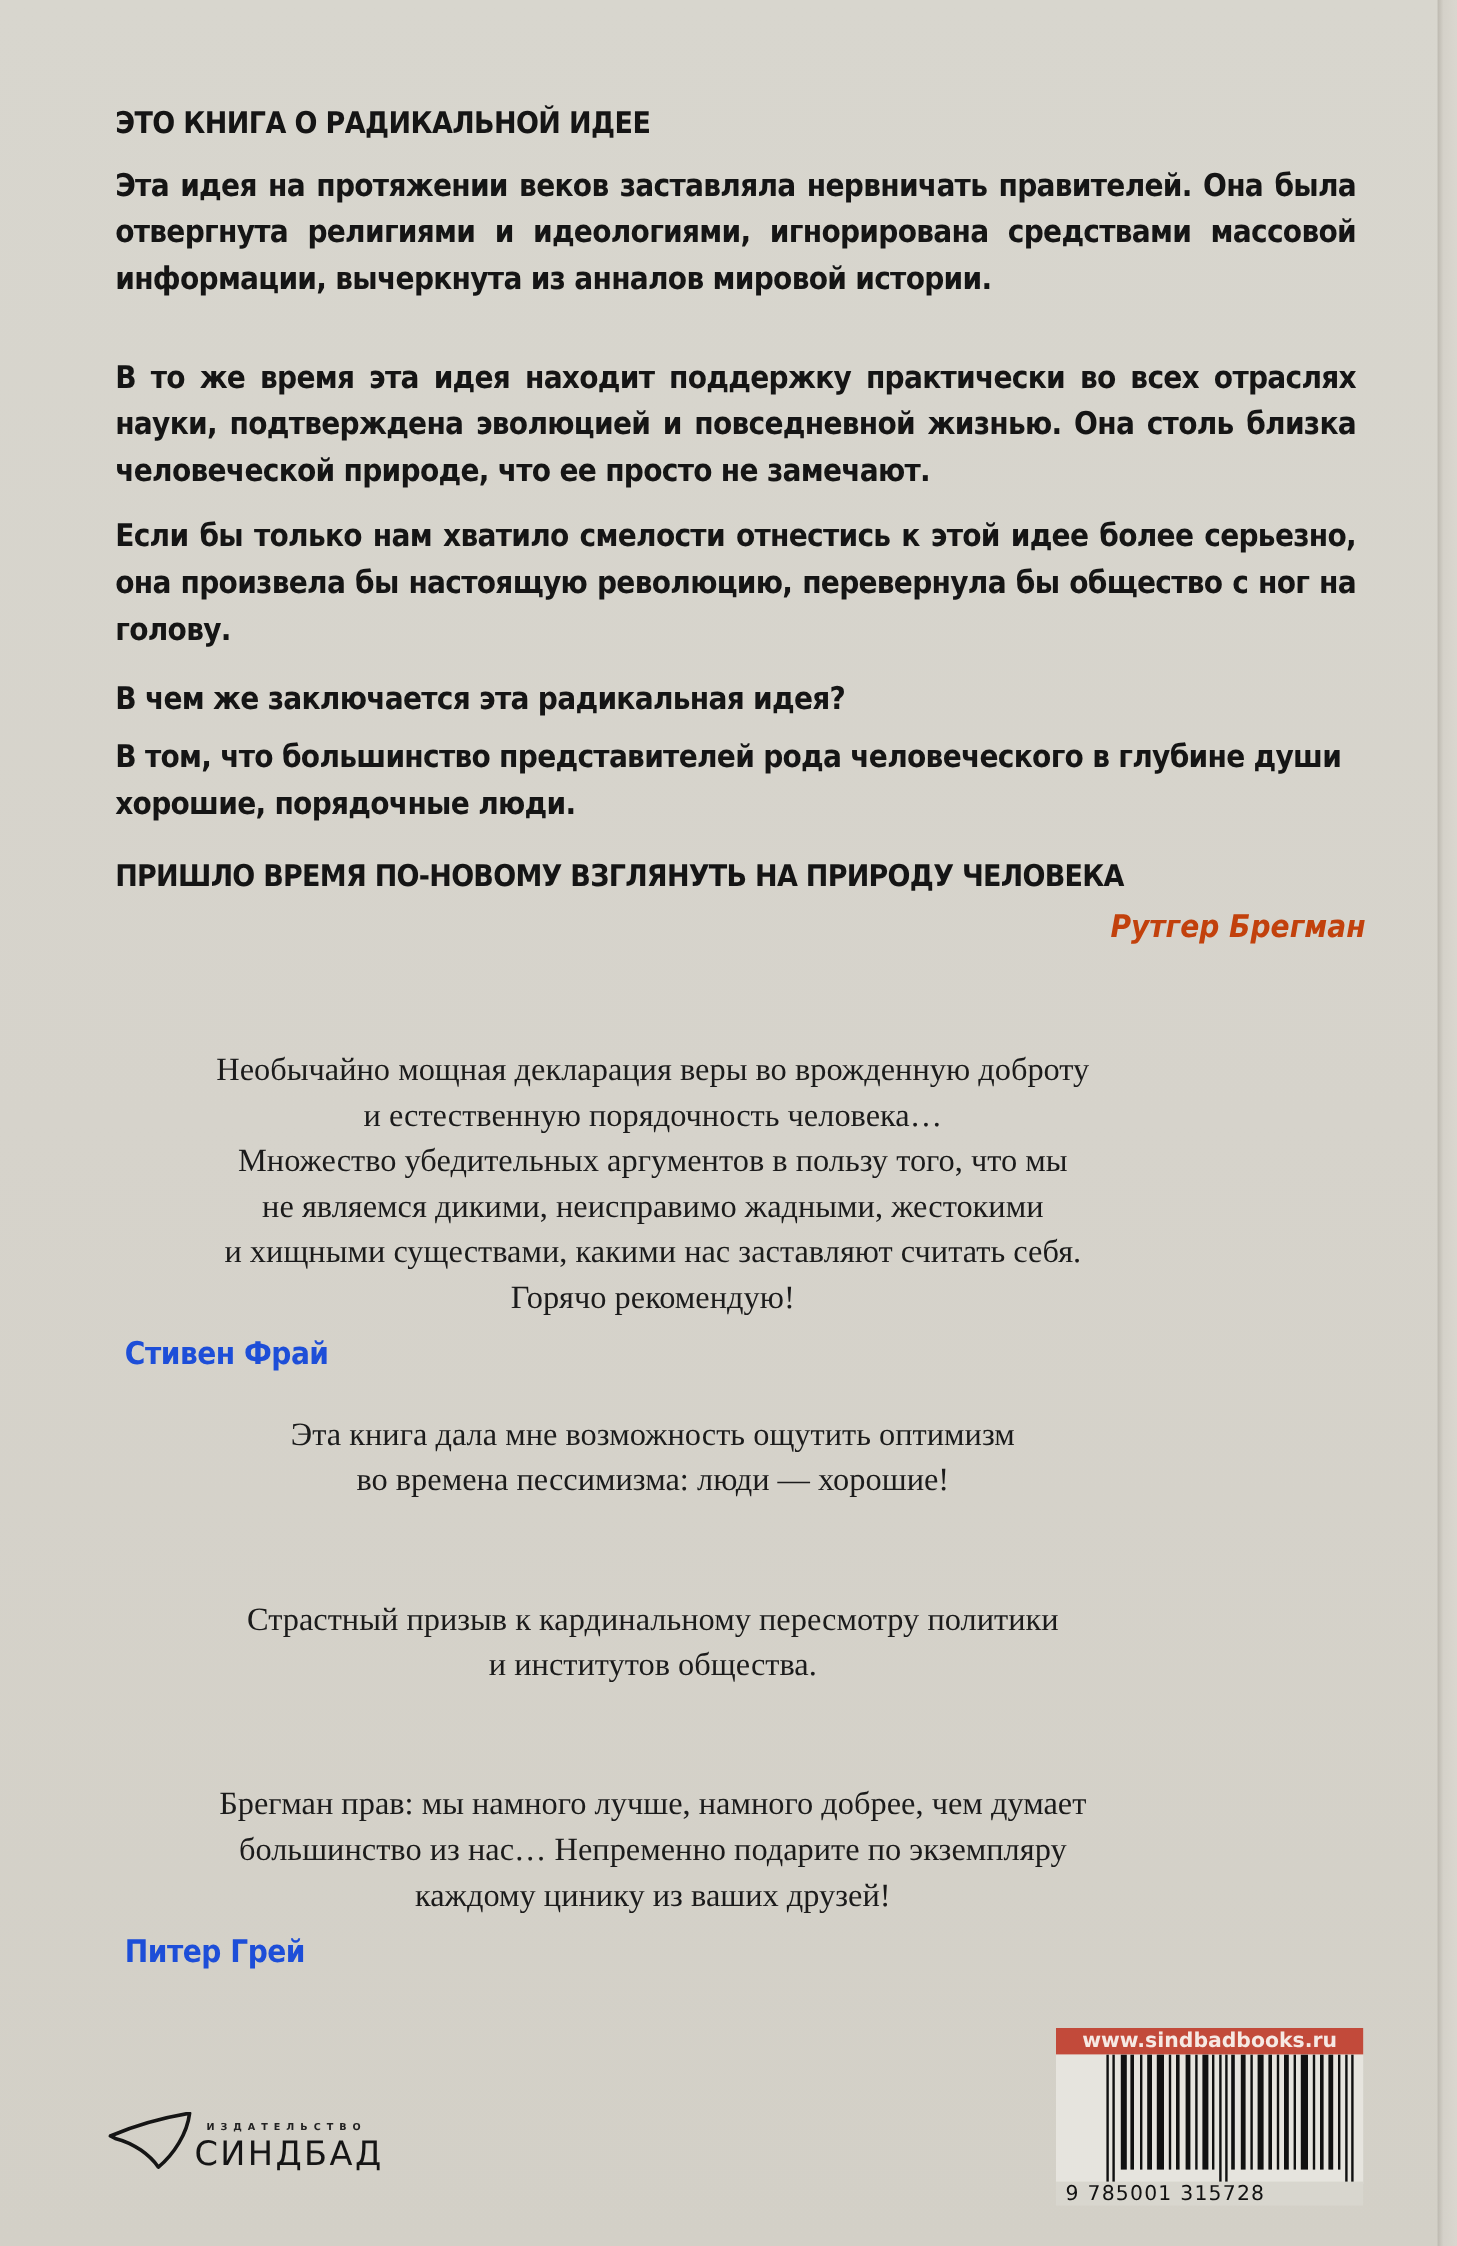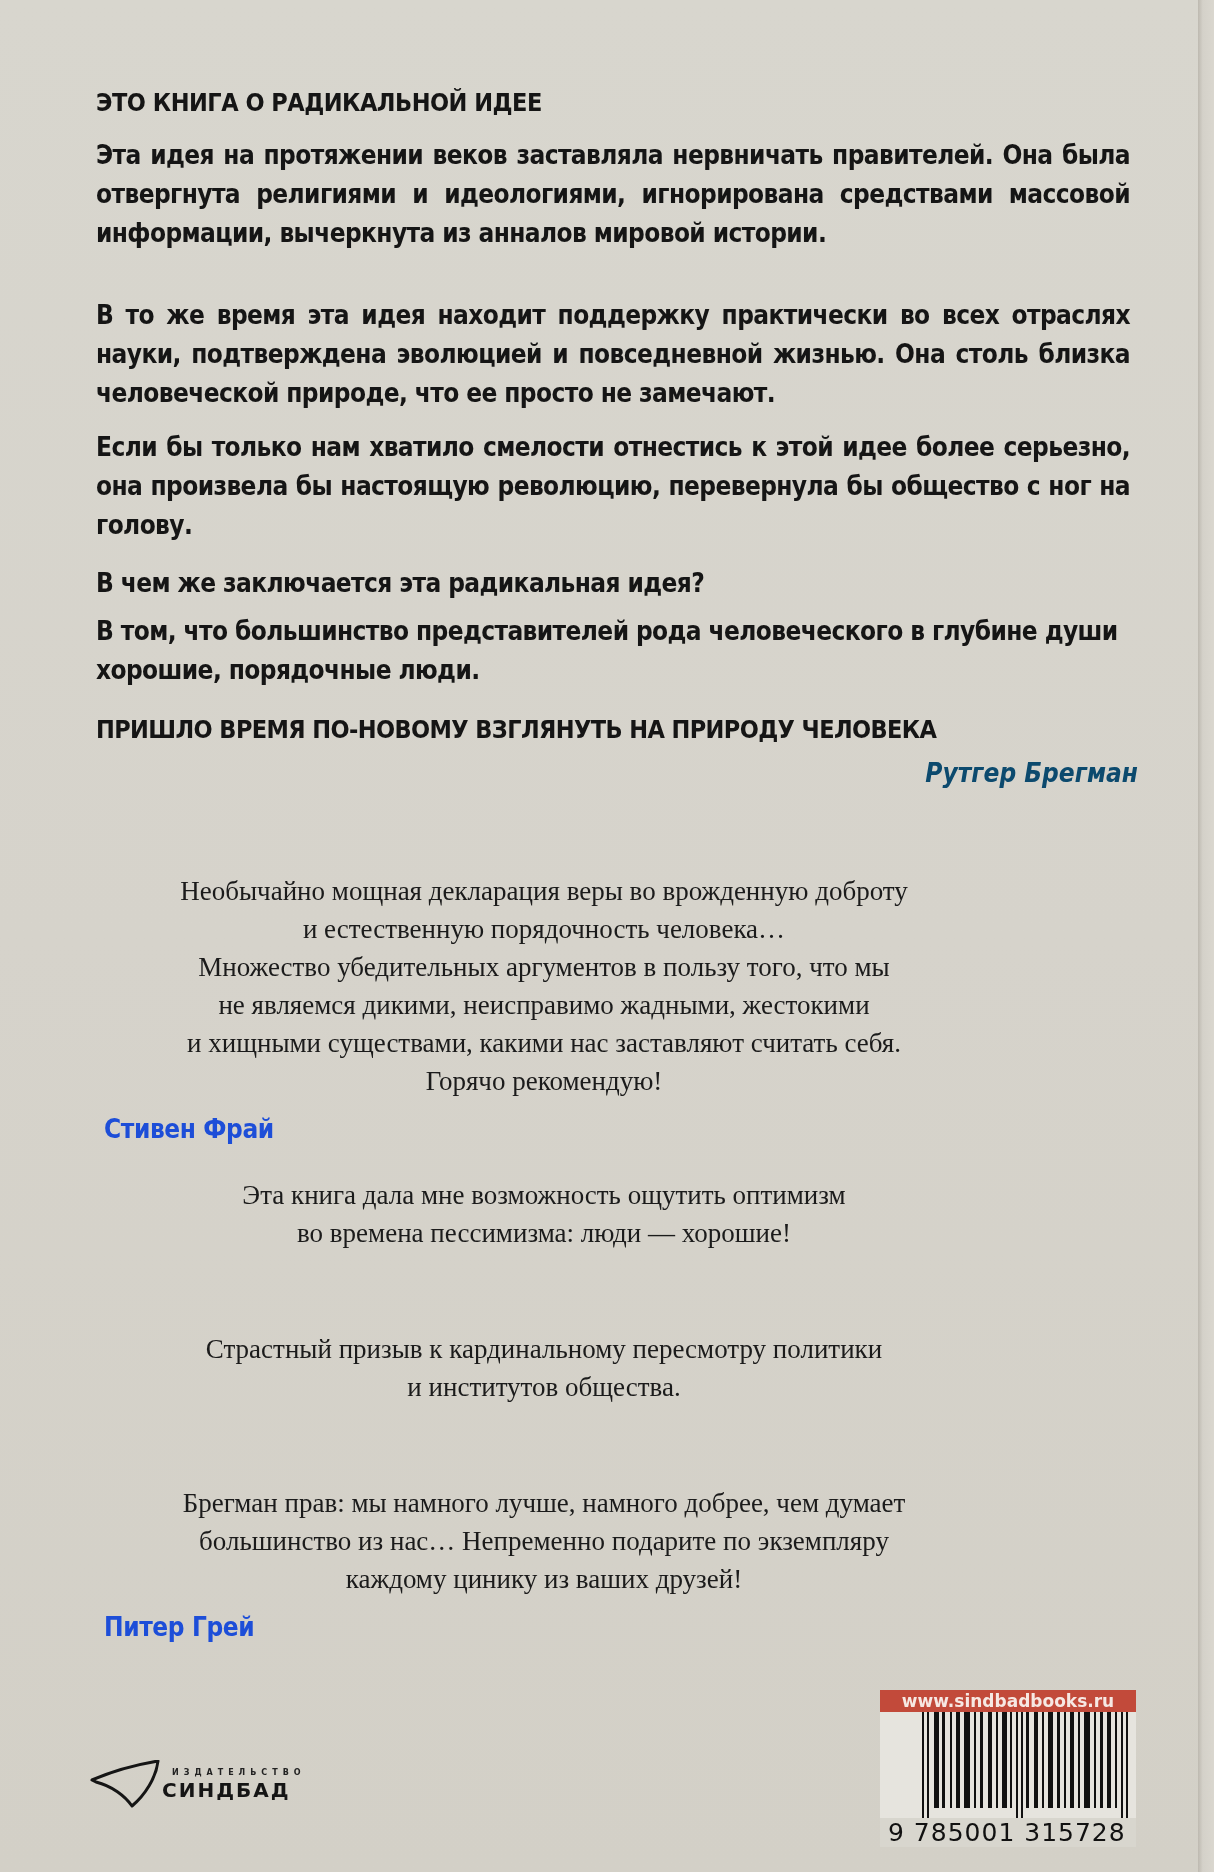--- a/index.html
+++ b/index.html
@@ -26,21 +26,21 @@
     .blurb p { margin: 0; }
     .heading { position: absolute; left: 96px; top: 88px; font-size: 25px; font-weight: bold; color: #151515; letter-spacing: -0.5px; }
     .p1 { top: 136px; line-height: 39px; text-align: justify; text-align-last: left; }
     .p2 { top: 296px; line-height: 39px; text-align: justify; text-align-last: left; }
     .p3 { top: 428px; line-height: 39px; text-align: justify; text-align-last: left; }
     .p4 { top: 564px; line-height: 39px; }
     .p5 { top: 612px; line-height: 39px; }
     .p6 { top: 710px; line-height: 39px; font-size: 25px; }
     .author {
       position: absolute; right: 76px; top: 758px;
-      font-size: 26px; font-weight: bold; font-style: italic; color: #0c4a6e;
+      font-size: 26px; font-weight: bold; font-style: italic; color: #c2410c;
     }
     .quote {
       position: absolute; left: 104px; width: 880px;
       font-size: 27px; line-height: 38px; color: #1b1b1b;
     }
     .quote p { margin: 0; white-space: pre-line; text-align: center; }
     .quote .src {
       margin-top: 10px; font-size: 26px; font-weight: bold; color: #1d4ed8;
       font-family: "DejaVu Sans Condensed", "DejaVu Sans", "Liberation Sans", sans-serif;
       letter-spacing: -0.4px;
@@ -60,35 +60,35 @@
       background: #c24a3a; color: #f6e8e3;
       font-family: "DejaVu Sans", "Liberation Sans", sans-serif;
       font-size: 17px; font-weight: bold; text-align: center; line-height: 22px;
     }
     .barcode {
       position: absolute; left: 28px; top: 22px; width: 228px; height: 108px;
     }
     .isbn-number {
       position: absolute; left: 0; top: 128px; width: 256px;
       font-family: "DejaVu Sans", "Liberation Sans", sans-serif;
-      font-size: 25px; color: #111; letter-spacing: 1px;
+      font-size: 17px; color: #111; letter-spacing: 1px;
       background: #d8d6ce; padding-left: 8px; box-sizing: border-box;
     }
     .publisher {
       position: absolute; left: 90px; top: 1756px; width: 260px; height: 70px;
     }
     .pub-small {
       position: absolute; left: 82px; top: 12px;
       font-family: "DejaVu Sans", "Liberation Sans", sans-serif;
       font-size: 8px; font-weight: bold; letter-spacing: 5px; color: #222;
     }
     .pub-name {
       position: absolute; left: 72px; top: 22px;
       font-family: "DejaVu Sans", "Liberation Sans", sans-serif;
-      font-size: 20px; font-weight: bold; letter-spacing: 2px; color: #151515;
+      font-size: 28px; font-weight: normal; letter-spacing: 2px; color: #151515;
     }
   </style>
 </head>
 <body>
 
 <div class="cover"></div>
 <div class="spine-edge"></div>
 
 <div class="heading sans">ЭТО КНИГА О РАДИКАЛЬНОЙ ИДЕЕ</div>
 

